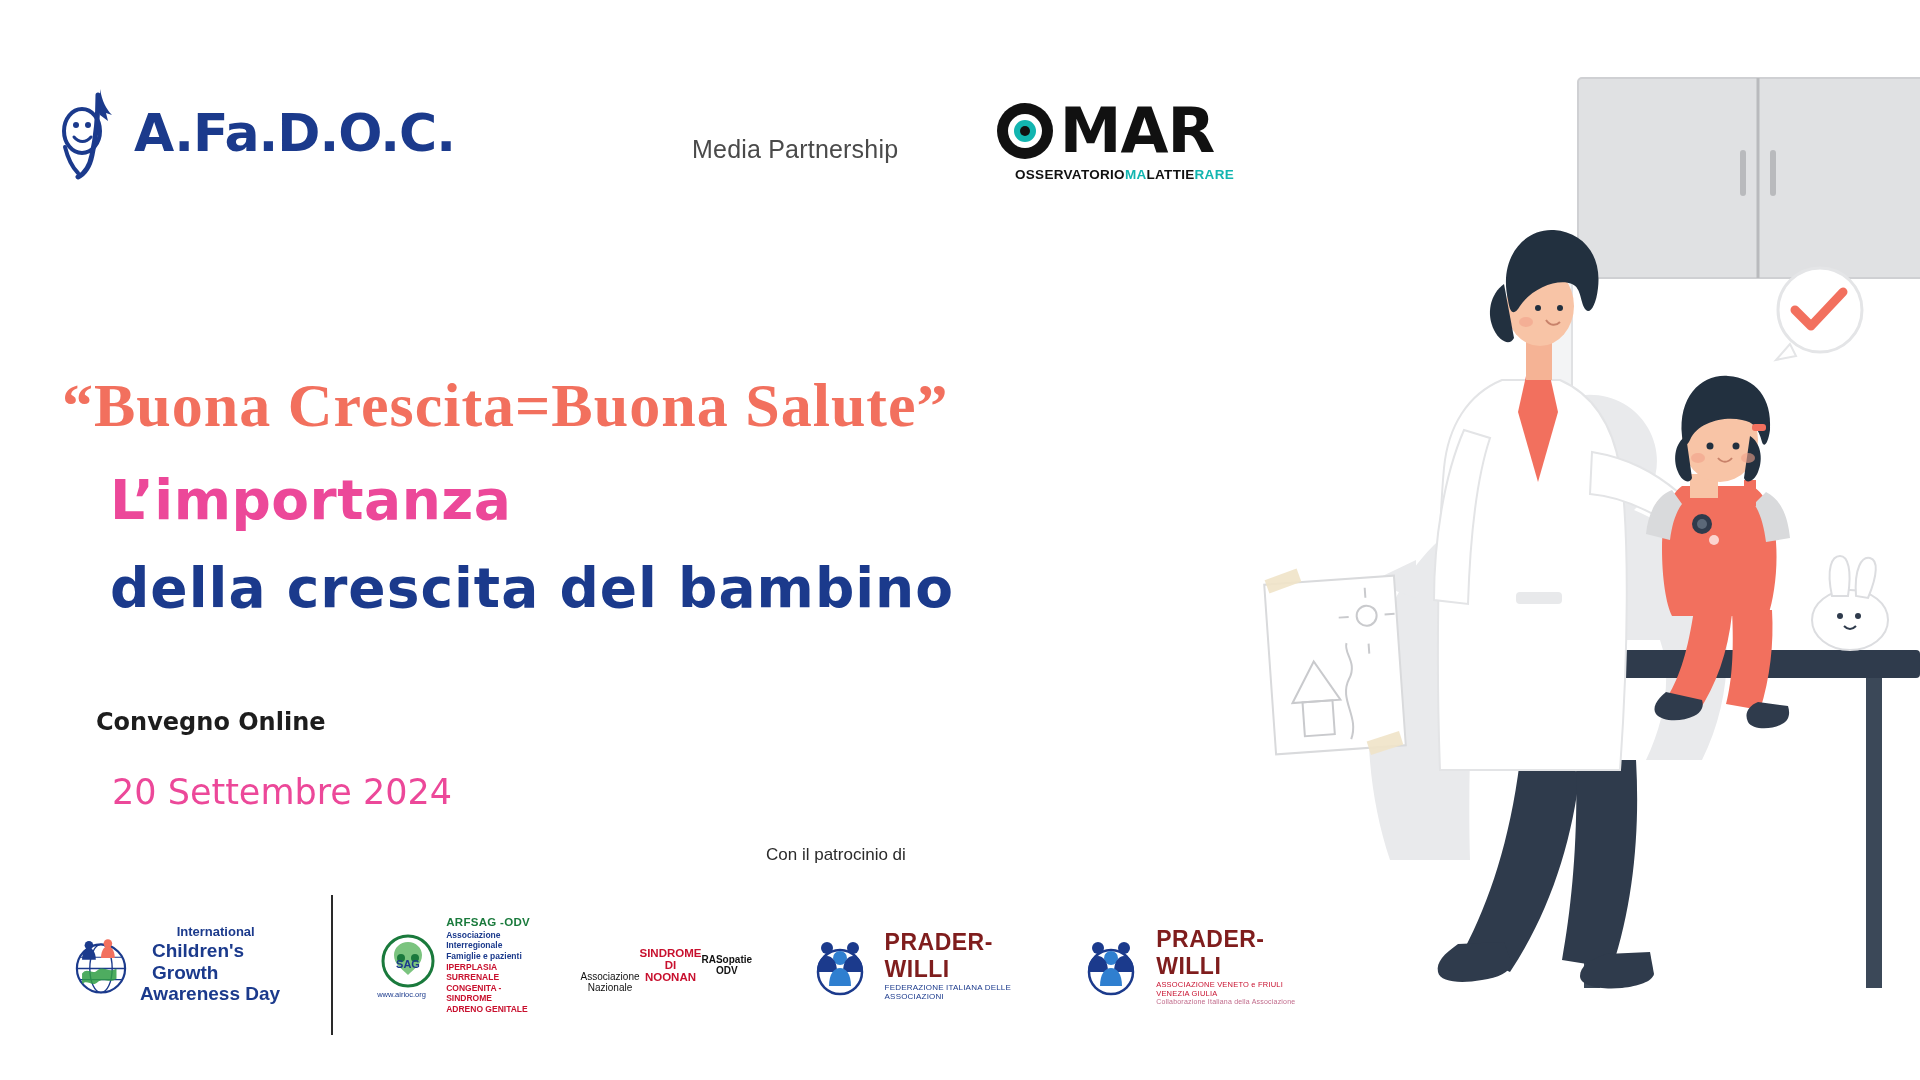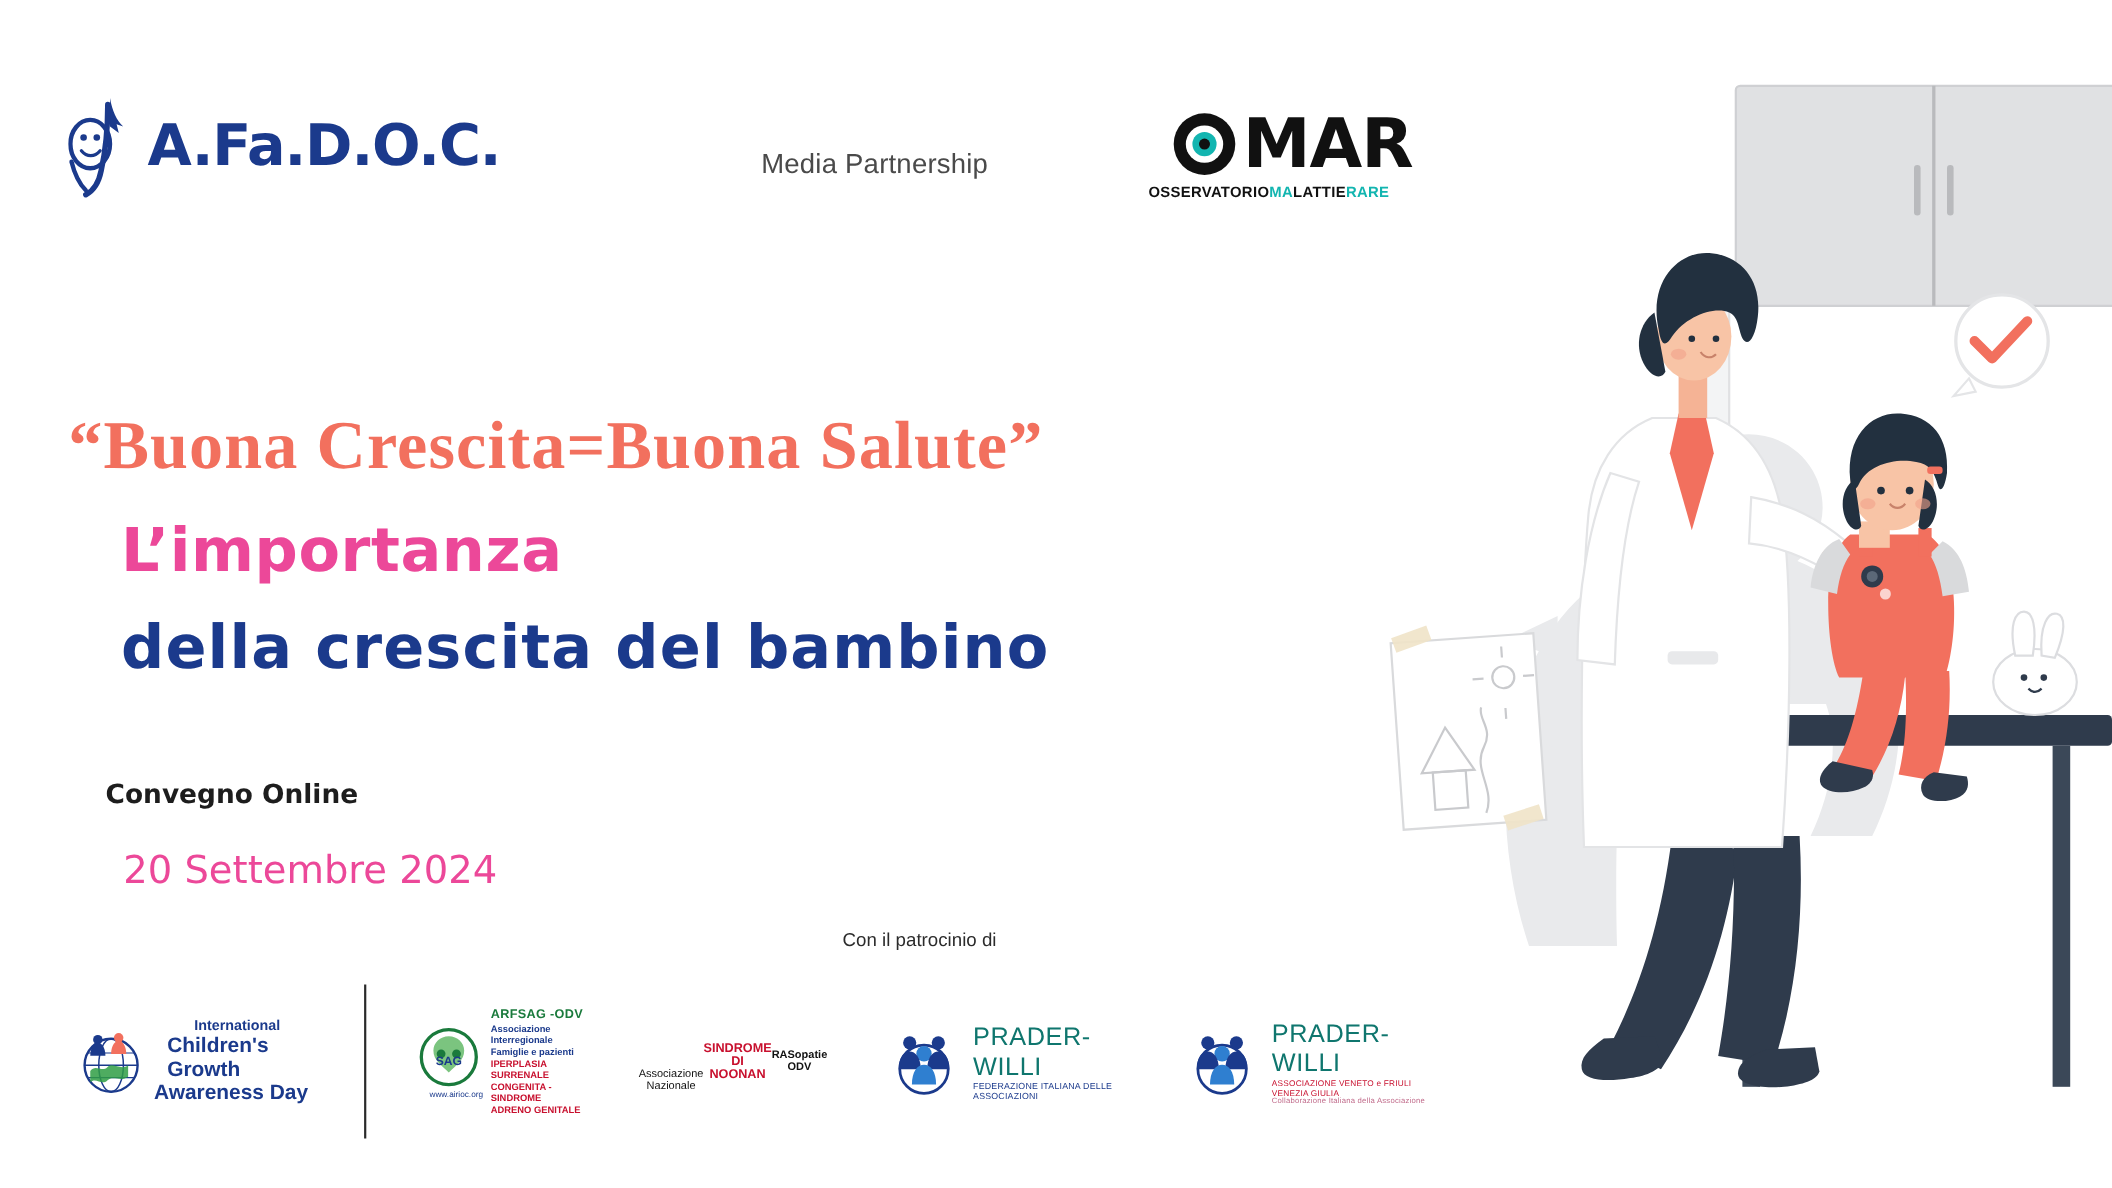--- a/index.html
+++ b/index.html
@@ -31,22 +31,22 @@
     white-space: nowrap;
   }
 
   .media-partnership {
     position: absolute; left: 692px; top: 135px;
     font-size: 25px; color: #4a4a4a;
     letter-spacing: 0.2px;
   }
 
   .omar-logo {
-    position: absolute; left: 1044px; top: 100px;
-    width: 260px; text-align: left;
+    position: absolute; left: 974px; top: 100px;
+    width: 260px; text-align: right;
   }
   .omar-top { display: flex; align-items: center; justify-content: center; gap: 4px; }
   .omar-word {
     font-family: "DejaVu Sans", sans-serif;
     font-weight: bold; font-size: 62px; letter-spacing: -1px;
     color: #111111; line-height: 1;
   }
   .omar-sub {
     margin-top: 6px;
     font-size: 13.5px; font-weight: bold; letter-spacing: 0.3px;
@@ -120,34 +120,34 @@
   .arfsag-badge {
     width: 62px; height: 58px; position: relative;
     display: flex; flex-direction: column; align-items: center; justify-content: center;
   }
   .arfsag-txt { line-height: 1.25; }
   .arfsag-txt .t1 { font-size: 11.5px; font-weight: bold; color: #1a7a3c; letter-spacing: .3px;}
   .arfsag-txt .t2 { font-size: 8.5px; font-weight: bold; color: #1b3a8c; }
   .arfsag-txt .t3 { font-size: 8.5px; font-weight: bold; color: #1b3a8c; }
   .arfsag-txt .t4 { font-size: 8.5px; font-weight: bold; color: #c8102e; }
   .arfsag-txt .t5 { font-size: 8.5px; font-weight: bold; color: #c8102e; }
-  .arfsag-url { font-size: 7.5px; color: #1b3a8c; text-align: right; }
+  .arfsag-url { font-size: 7.5px; color: #1b3a8c; text-align: left; }
 
   
   .noonan { width: 170px; text-align: center; }
   .noonan .n1 { font-size: 10px; color: #111; margin-top: 33px; }
   .noonan .n2 { font-size: 11.5px; font-weight: bold; color: #c8102e; }
   .noonan .n3 { font-size: 10px; font-weight: bold; color: #111; }
   .noonan-art { margin: 2px auto 0; width: 140px; height: 78px; }
 
   
   .pw { display: flex; align-items: center; gap: 10px; }
   .pw-mark { width: 70px; height: 62px; flex: 0 0 auto; }
   .pw-txt .p1 {
-    font-size: 23px; font-weight: normal; color: #0f766e; letter-spacing: .5px;
+    font-size: 23px; font-weight: bold; color: #7f1d1d; letter-spacing: .5px;
     font-family: "Liberation Sans", sans-serif;
   }
   .pw-txt .p2 { font-size: 8px; color: #1b3a8c; letter-spacing: .2px; }
   .pw-txt .p3 { font-size: 7px; color: #c06a8a; letter-spacing: .2px; }
   .pw-txt .p2r { font-size: 7.5px; color: #c8102e; letter-spacing: .2px; }
 
   
   .illustration {
     position: absolute; right: 0; top: 0;
     width: 700px; height: 1080px;

